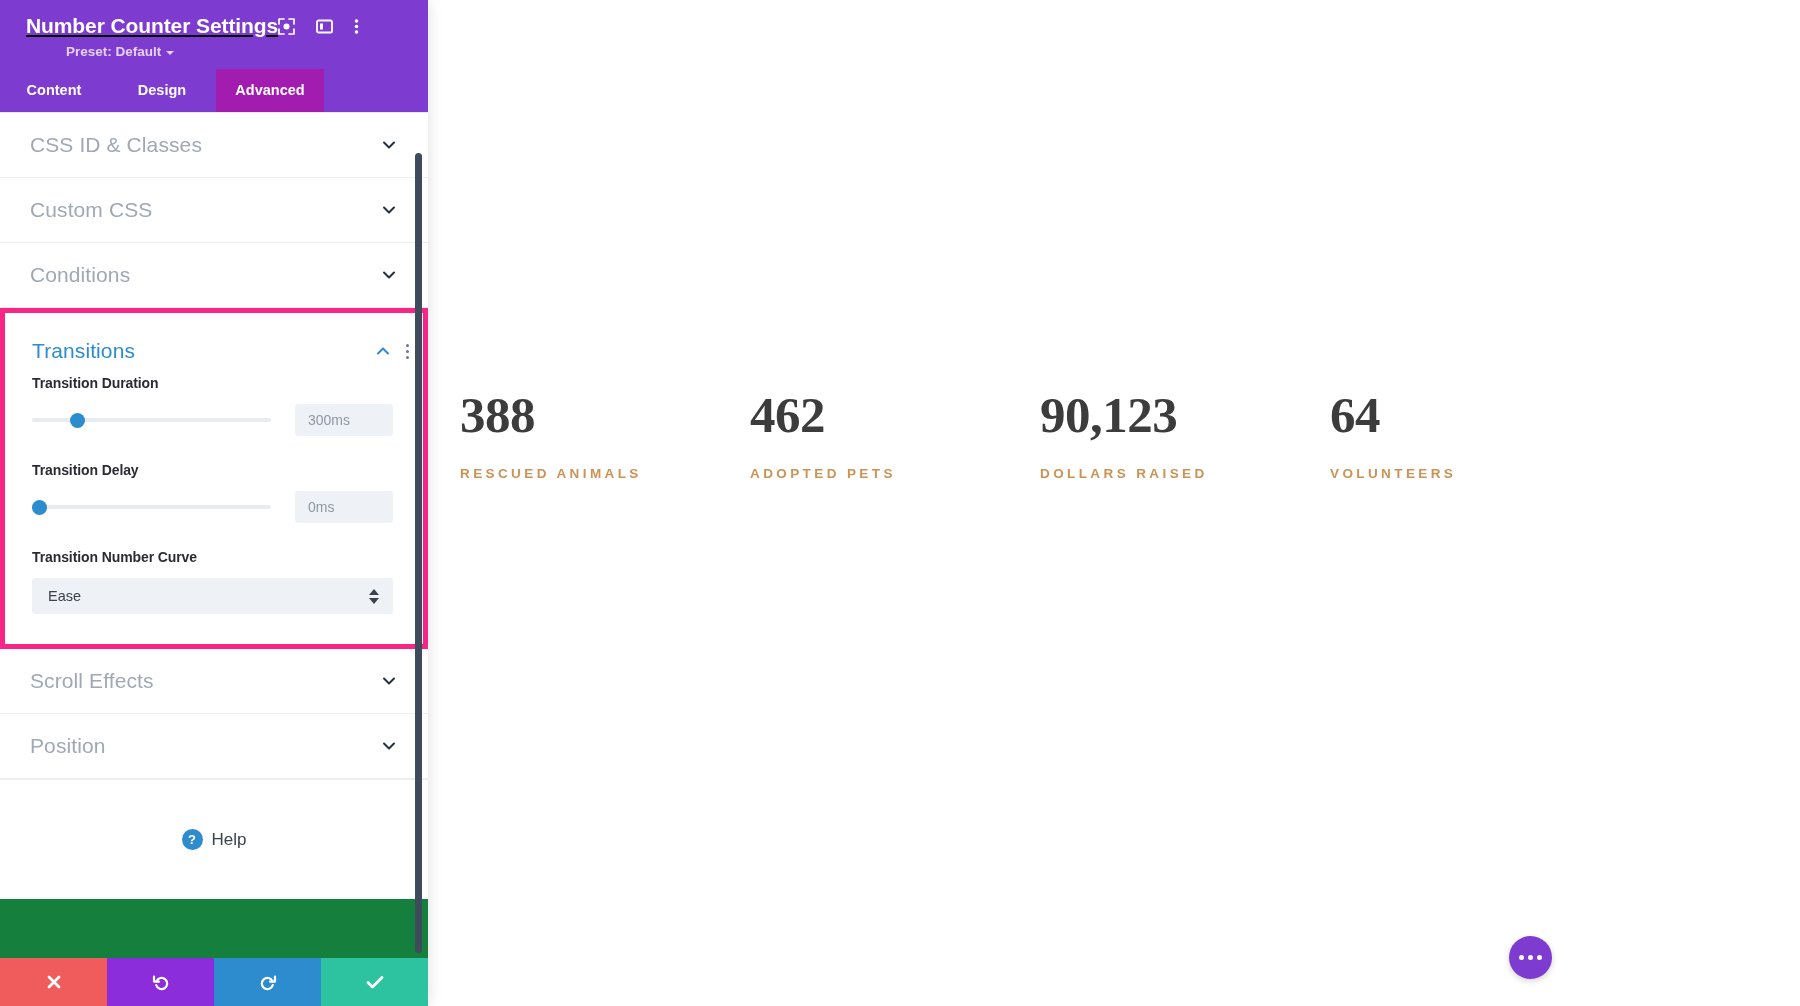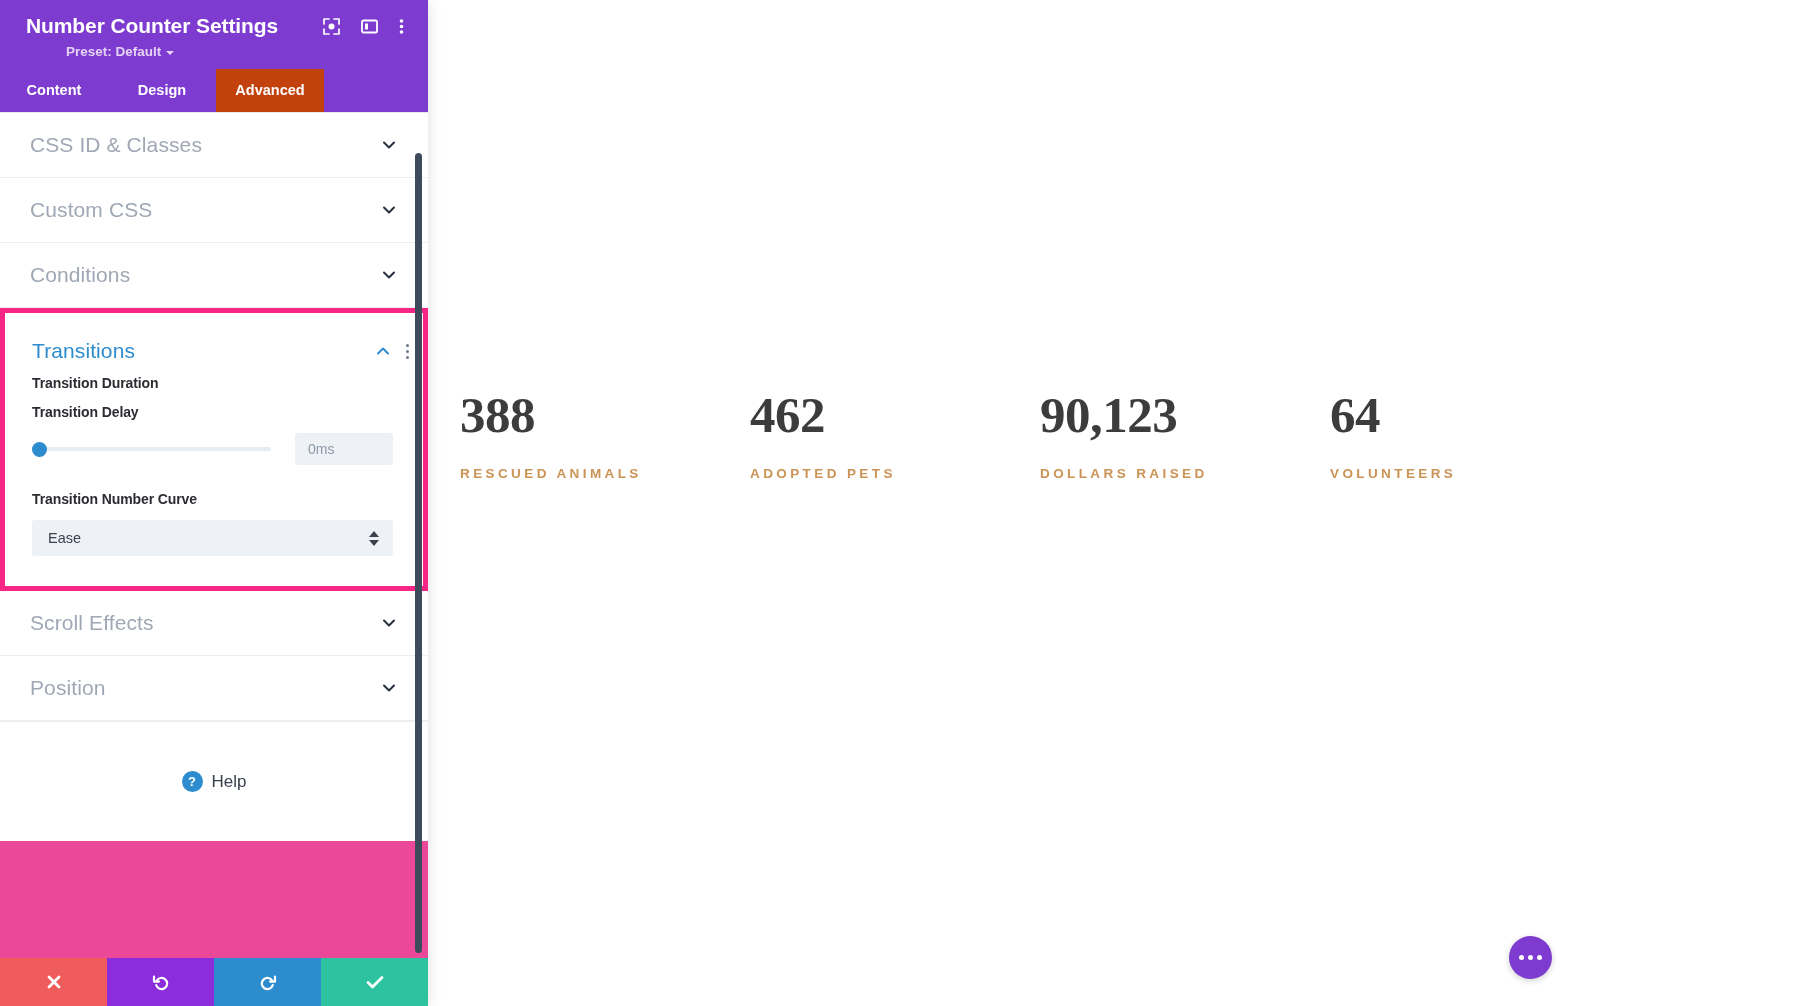--- a/index.html
+++ b/index.html
@@ -22,21 +22,21 @@
     z-index: 10;
   }
 
   
   .panel-header {
     background: #7e3bd0;
     padding: 13px 20px 10px 26px;
     flex: 0 0 auto;
   }
   .panel-header-top {
-    display: flex; align-items: center; justify-content: space-between;
+    display: flex; align-items: center;  text-decoration: underline;
   }
   .panel-title {
     color: #ffffff;
     font-size: 21px;
     font-weight: bold;
     letter-spacing: -0.1px;
     line-height: 1.25;
   }
   .header-icons { display: flex; align-items: center; gap: 21px; padding-right: 4px; }
   .hicon { cursor: pointer; display: flex; align-items: center; justify-content: center; }
@@ -66,28 +66,28 @@
   }
   .tab {
     padding: 13px 0 14px 0;
     color: #ffffff;
     font-size: 14.5px;
     font-weight: bold;
     text-align: center;
     cursor: pointer;
     width: 108px;
   }
-  .tab.active { background: #c2410c; }
+  .tab.active { background: #a21caf; }
 
   
   .panel-body {
     flex: 1 1 auto;
     position: relative;
     overflow: hidden;
-    background: #ec4899;
+    background: #15803d;
     border-top: 1px solid #e8e8ee;
   }
   .scroll-track {
     position: absolute; right: 3px; top: 0; bottom: 0;
     width: 8px;
   }
   .scroll-thumb {
     position: absolute; right: 3px; top: 40px;
     width: 7px; height: 800px;
     background: #3e4b5b;
@@ -363,20 +363,27 @@
             <span class="dots-v">
               <i></i>
                 <i></i>
                 <i></i>
             </span>
           </span>
         </div>
 
         <div class="field">
           <div class="field-label">Transition Duration</div>
+          <div class="slider-row">
+            <div class="slider">
+              <div class="slider-rail"></div>
+              <div class="slider-knob" id="dur-knob" style="left: calc(17% - 2.55px);"></div>
+            </div>
+            <div class="slider-value">300ms</div>
+          </div>
         </div>
 
         <div class="field">
           <div class="field-label">Transition Delay</div>
           <div class="slider-row">
             <div class="slider">
               <div class="slider-rail"></div>
               <div class="slider-knob" id="del-knob" style="left: calc(0% + 0px);"></div>
             </div>
             <div class="slider-value">0ms</div>

